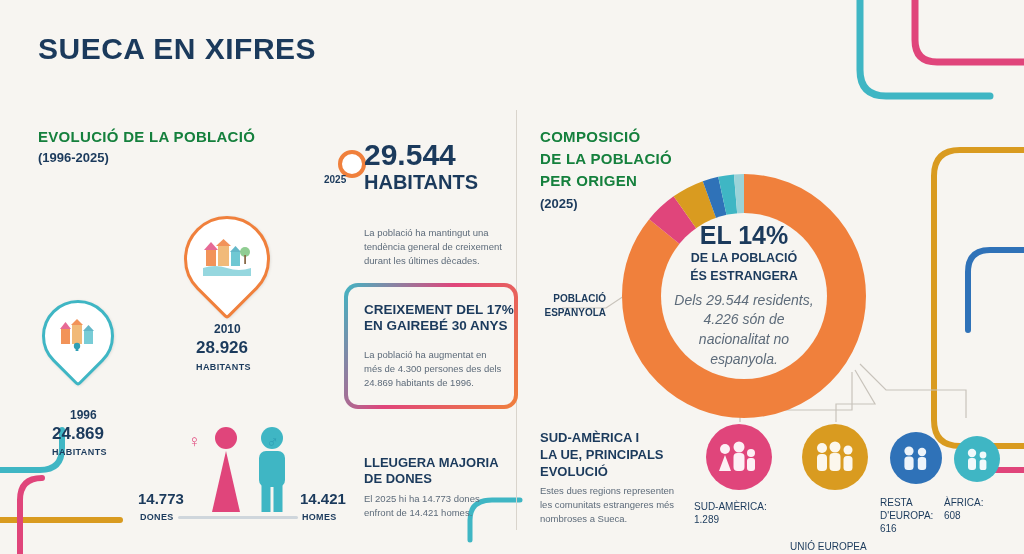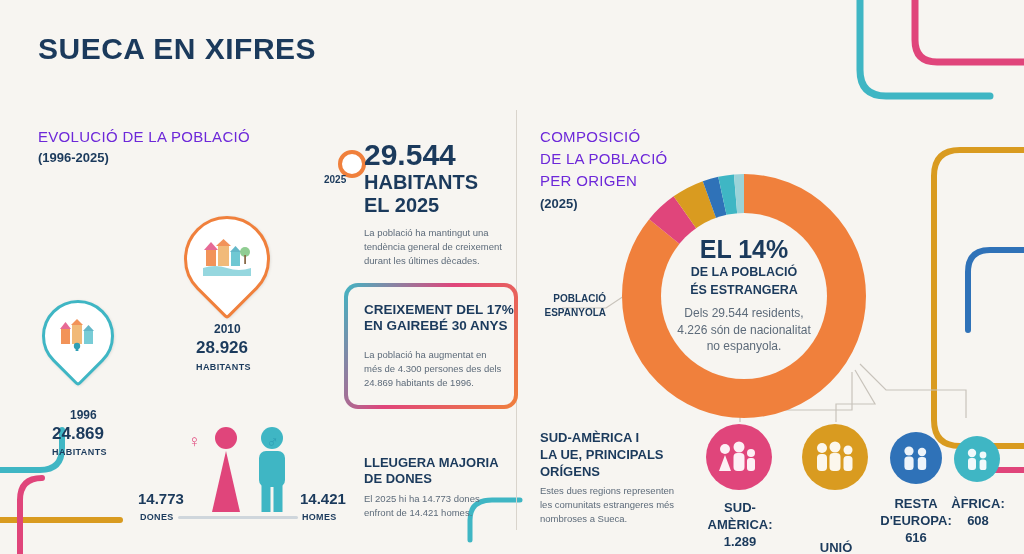--- a/index.html
+++ b/index.html
@@ -25,21 +25,21 @@
 
   
   .divider{
     position:absolute;left:516px;top:110px;width:1px;height:420px;
     background:#d9d4cc;z-index:2;
   }
 
   
   .h-sec{
     position:absolute;z-index:5;
-    font-size:15px;font-weight:normal;line-height:1.25;color:#6d28d9;
+    font-size:15px;font-weight:bold;line-height:1.25;color:#15803d;
     letter-spacing:.3px;
   }
   .h-sub{
     position:absolute;z-index:5;
     font-size:13px;font-weight:bold;color:#1b3a5c;
   }
   .body-txt{
     position:absolute;z-index:5;
     font-size:9.5px;line-height:1.45;color:#5d6b7a;width:150px;
   }
@@ -93,30 +93,30 @@
   
   .donut-wrap{position:absolute;left:620px;top:172px;width:248px;height:248px;z-index:4;}
   .donut-center{
     position:absolute;left:50%;top:50%;transform:translate(-50%,-50%);
     width:166px;height:166px;border-radius:50%;background:#f7f5f1;
     display:flex;flex-direction:column;align-items:center;justify-content:center;
     text-align:center;padding:0 8px;box-sizing:border-box;
   }
   .donut-center .k{font-size:25px;font-weight:bold;color:#1b3a5c;line-height:1;}
   .donut-center .s{font-size:12.5px;font-weight:bold;color:#1b3a5c;line-height:1.2;margin-top:3px;}
-  .donut-center .p{font-size:12px;color:#5d6b7a;line-height:1.4;margin-top:7px;}
+  .donut-center .p{font-size:14px;color:#5d6b7a;line-height:1.4;margin-top:7px;font-style:italic;}
 
   .lead-lbl{position:absolute;z-index:5;font-size:10px;font-weight:bold;color:#1b3a5c;line-height:1.35;text-align:right;}
 
   
   .bub{
     position:absolute;z-index:4;border-radius:50%;
     display:flex;align-items:center;justify-content:center;
   }
-  .bub-cap{position:absolute;z-index:5;text-align:center;font-size:13px;font-weight:bold;color:#1b3a5c;line-height:1.3;}
+  .bub-cap{position:absolute;z-index:5;font-size:10px;font-weight:normal;color:#1b3a5c;line-height:1.3;}
 </style>
 </head>
 <body>
 
 <div class="stage">
 
   <svg class="bg-lines" width="1024" height="554" viewBox="0 0 1024 554">
     <g fill="none" stroke-width="7" stroke-linecap="round">
       <path d="M860,-10 L860,70 Q860,96 886,96 L990,96" stroke="#3fb6c4"></path>
       <path d="M915,-10 L915,40 Q915,62 937,62 L1034,62" stroke="#e0457b"></path>
@@ -172,21 +172,20 @@
   </div>
   <div class="lbl-year" style="left:214px;top:322px;">2010</div>
   <div class="lbl-num" style="left:196px;top:338px;">28.926</div>
   <div class="lbl-hab" style="left:196px;top:362px;">HABITANTS</div>
 
   <div class="dot-2025"></div>
   <div class="yr-2025">2025</div>
   <div class="big-stat">
     <div class="n">29.544</div>
     <div class="t">HABITANTS</div>
-    <div class="t">EL 2025</div>
   </div>
   <div class="body-txt" style="left:364px;top:226px;width:146px;">La població ha mantingut una tendència general de creixement durant les últimes dècades.</div>
 
   <div class="growth-badge grad"></div>
   <div class="growth-ttl">CREIXEMENT DEL 17% EN GAIREBÉ 30 ANYS</div>
   <div class="body-txt growth-txt">La població ha augmentat en més de 4.300 persones des dels 24.869 habitants de 1996.</div>
 
   <div class="sym f">♀</div>
   <div class="sym m">♂</div>
 
@@ -250,21 +249,21 @@
   <svg style="position:absolute;left:700px;top:360px;z-index:2;" width="300" height="82" viewBox="0 0 300 82">
     <path d="M160,4 L186,30 L234,30" fill="none" stroke="#c8c3bb" stroke-width="1.2"></path>
     <path d="M152,12 L152,50 L40,50 L40,62" fill="none" stroke="#c8c3bb" stroke-width="1.2"></path>
     <path d="M155,10 L175,44 L136,44 L136,62" fill="none" stroke="#c8c3bb" stroke-width="1.2"></path>
     <path d="M234,30 L266,30 L266,58" fill="none" stroke="#c8c3bb" stroke-width="1.2"></path>
   </svg>
 
   <div class="h-sub" style="left:540px;top:430px;width:145px;line-height:1.3;">
     <span>SUD-AMÈRICA I</span><br>
     <span>LA UE, PRINCIPALS</span><br>
-    <span>ORÍGENS</span>
+    <span>EVOLUCIÓ</span>
   </div>
   <div class="body-txt" style="left:540px;top:484px;width:140px;">Estes dues regions representen les comunitats estrangeres més nombroses a Sueca.</div>
 
   <div class="bub" style="left:706px;top:424px;width:66px;height:66px;background:#e0457b;">
     <svg width="46" height="32" viewBox="0 0 46 32">
       <circle cx="9" cy="8" r="5" fill="#fff" opacity=".92"></circle>
         <path d="M9,14 L15,30 L3,30 Z" fill="#fff" opacity=".92"></path>
       <circle cx="23" cy="6" r="5.5" fill="#fff" opacity=".92"></circle>
         <rect x="17.5" y="12" width="11" height="18" rx="4" fill="#fff" opacity=".92"></rect>
       <circle cx="35" cy="12" r="4" fill="#fff" opacity=".92"></circle>

